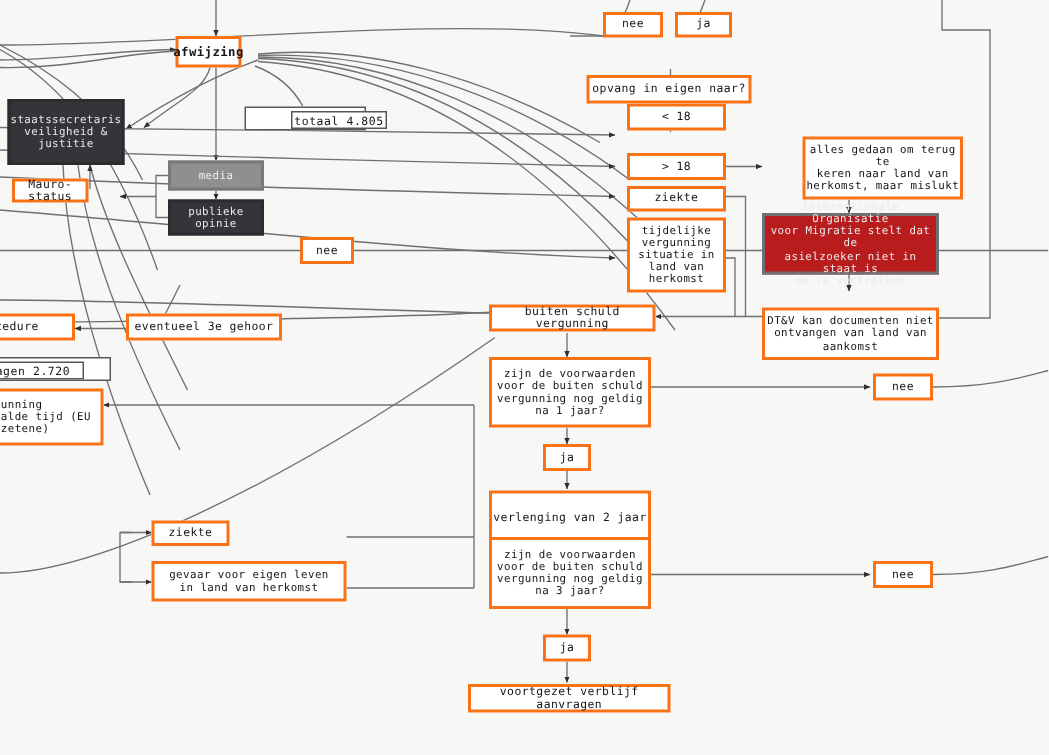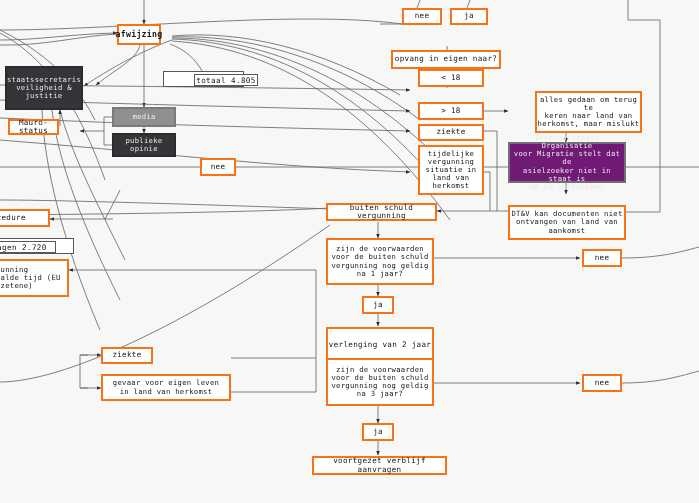--- a/index.html
+++ b/index.html
@@ -24,21 +24,21 @@
     line-height:1.12;
     letter-spacing:.3px;
     white-space:pre-line;
     z-index:3;
   }
   .fs7{font-size:7.2px;}
   .fs75{font-size:7.6px;}
   .fs8{font-size:8.2px;}
   .dark{background:#333538;color:#e8e8e8;border-color:#2a2c2f;}
   .mid{background:#8d8f91;color:#efefef;border-color:#78797b;}
-  .mid2{background:#701a75;color:#e9eaec;border-color:#6e7073;}
+  .mid2{background:#b91c1c;color:#e9eaec;border-color:#6e7073;}
   .clipL{justify-content:flex-start;padding-left:2px;text-align:left;}
   .totaalwrap{
     position:absolute;box-sizing:border-box;
     border:1px solid #55575a;background:#ffffff;z-index:3;
   }
   .totaalwrap .inner{
     position:absolute;box-sizing:border-box;
     border:1px solid #55575a;background:#fff;
     display:flex;align-items:center;justify-content:center;
     font-size:7.6px;letter-spacing:.4px;color:#14161a;
@@ -174,20 +174,21 @@
 opinie</div>
 
   <div class="totaalwrap" style="left:163px;top:71px;width:81px;height:16px;">
     <div class="inner" style="left:3px;top:2px;width:64px;height:12px;margin-left:27px;">totaal   4.805</div>
   </div>
 
   <div class="node fs75" style="left:200px;top:158px;width:36px;height:18px;">nee</div>
 
   <div class="node fs75 clipL" style="left:-22px;top:209px;width:72px;height:18px;">procedure</div>
 
+  <div class="node fs75" style="left:84px;top:209px;width:104px;height:18px;">eventueel 3e gehoor</div>
 
   <div class="totaalwrap" style="left:-26px;top:238px;width:100px;height:16px;">
     <div class="inner" style="left:3px;top:2px;width:78px;height:12px;">vragen   2.720</div>
   </div>
 
   <div class="node fs7 clipL" style="left:-22px;top:259px;width:91px;height:38px;">vergunning
 bepaalde tijd (EU
 ingezetene)</div>
 
   <div class="node fs75" style="left:101px;top:347px;width:52px;height:17px;">ziekte</div>

